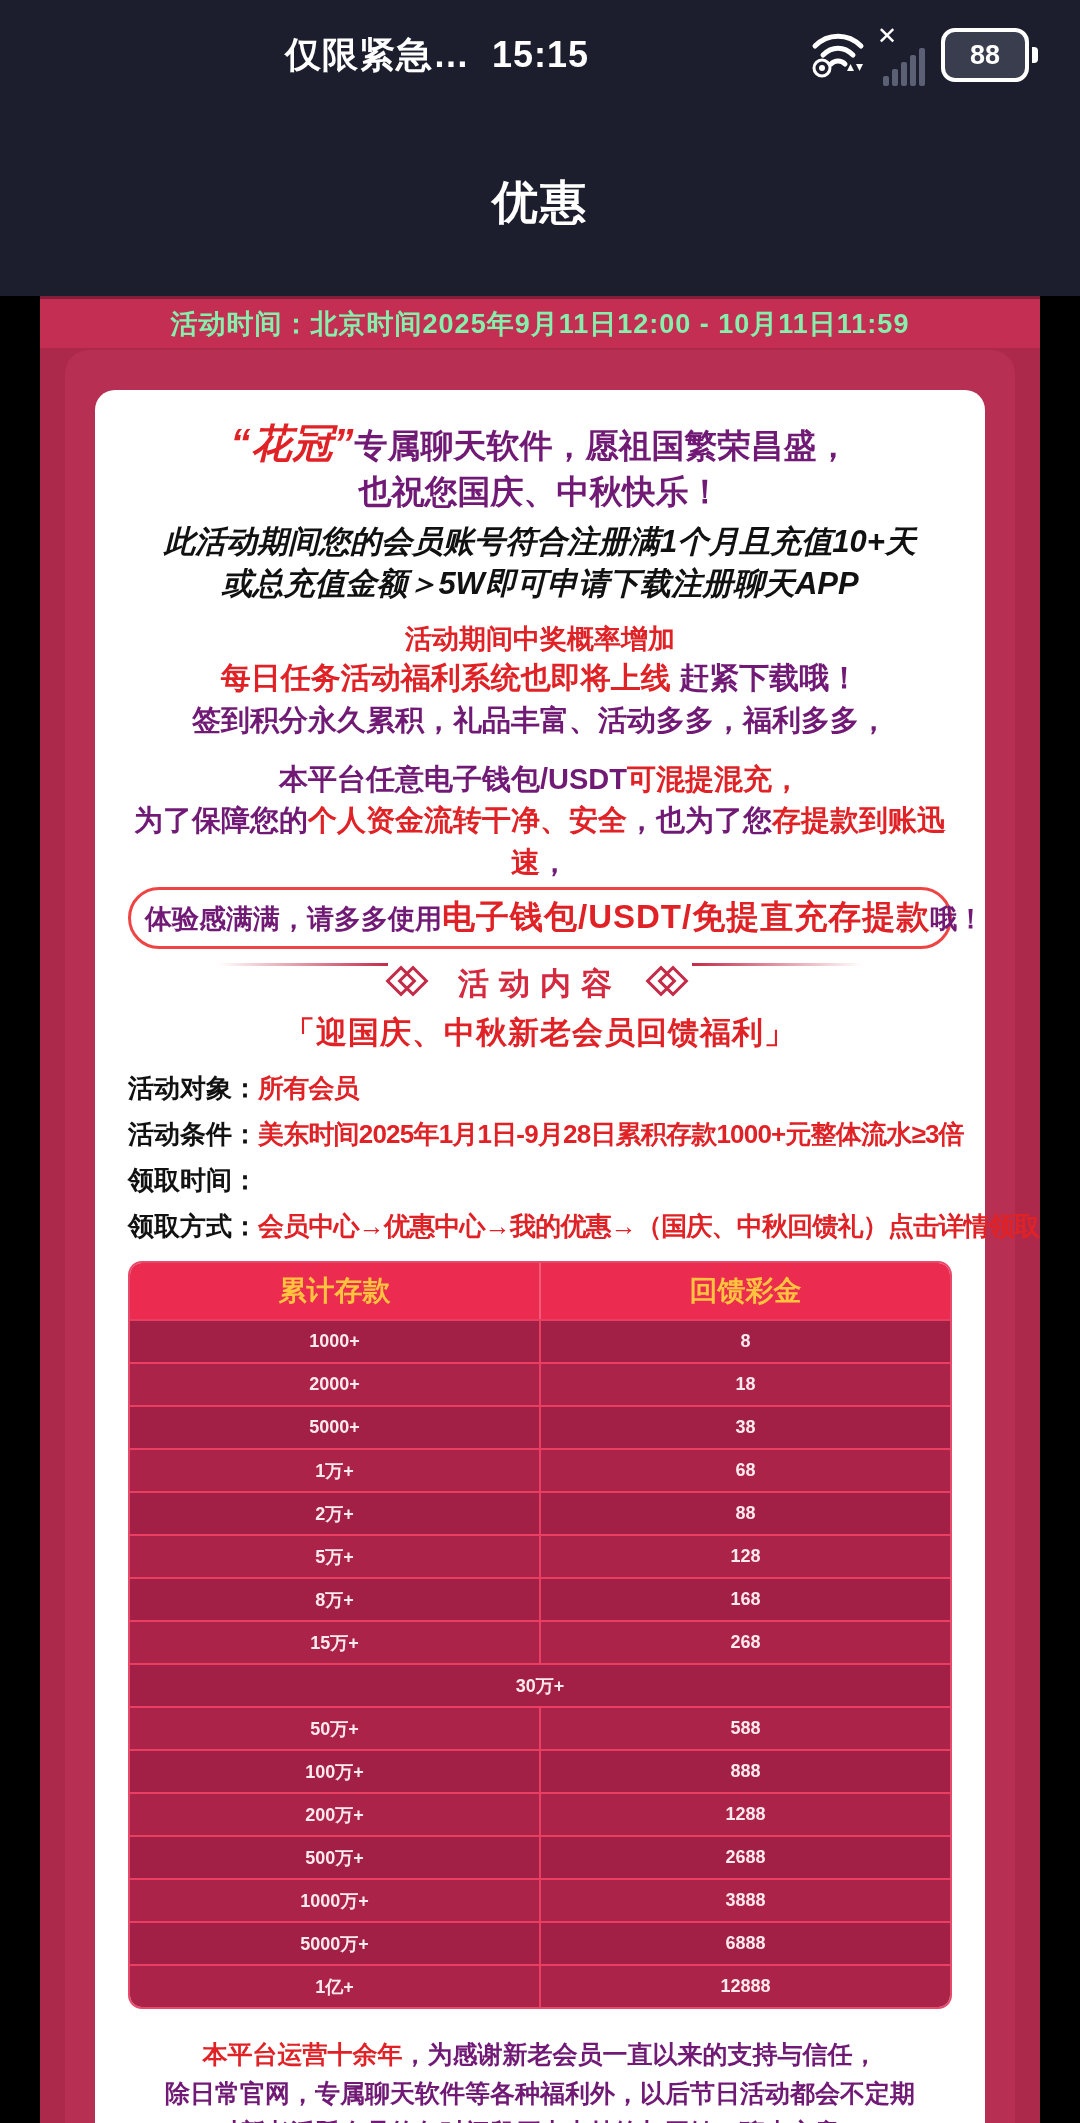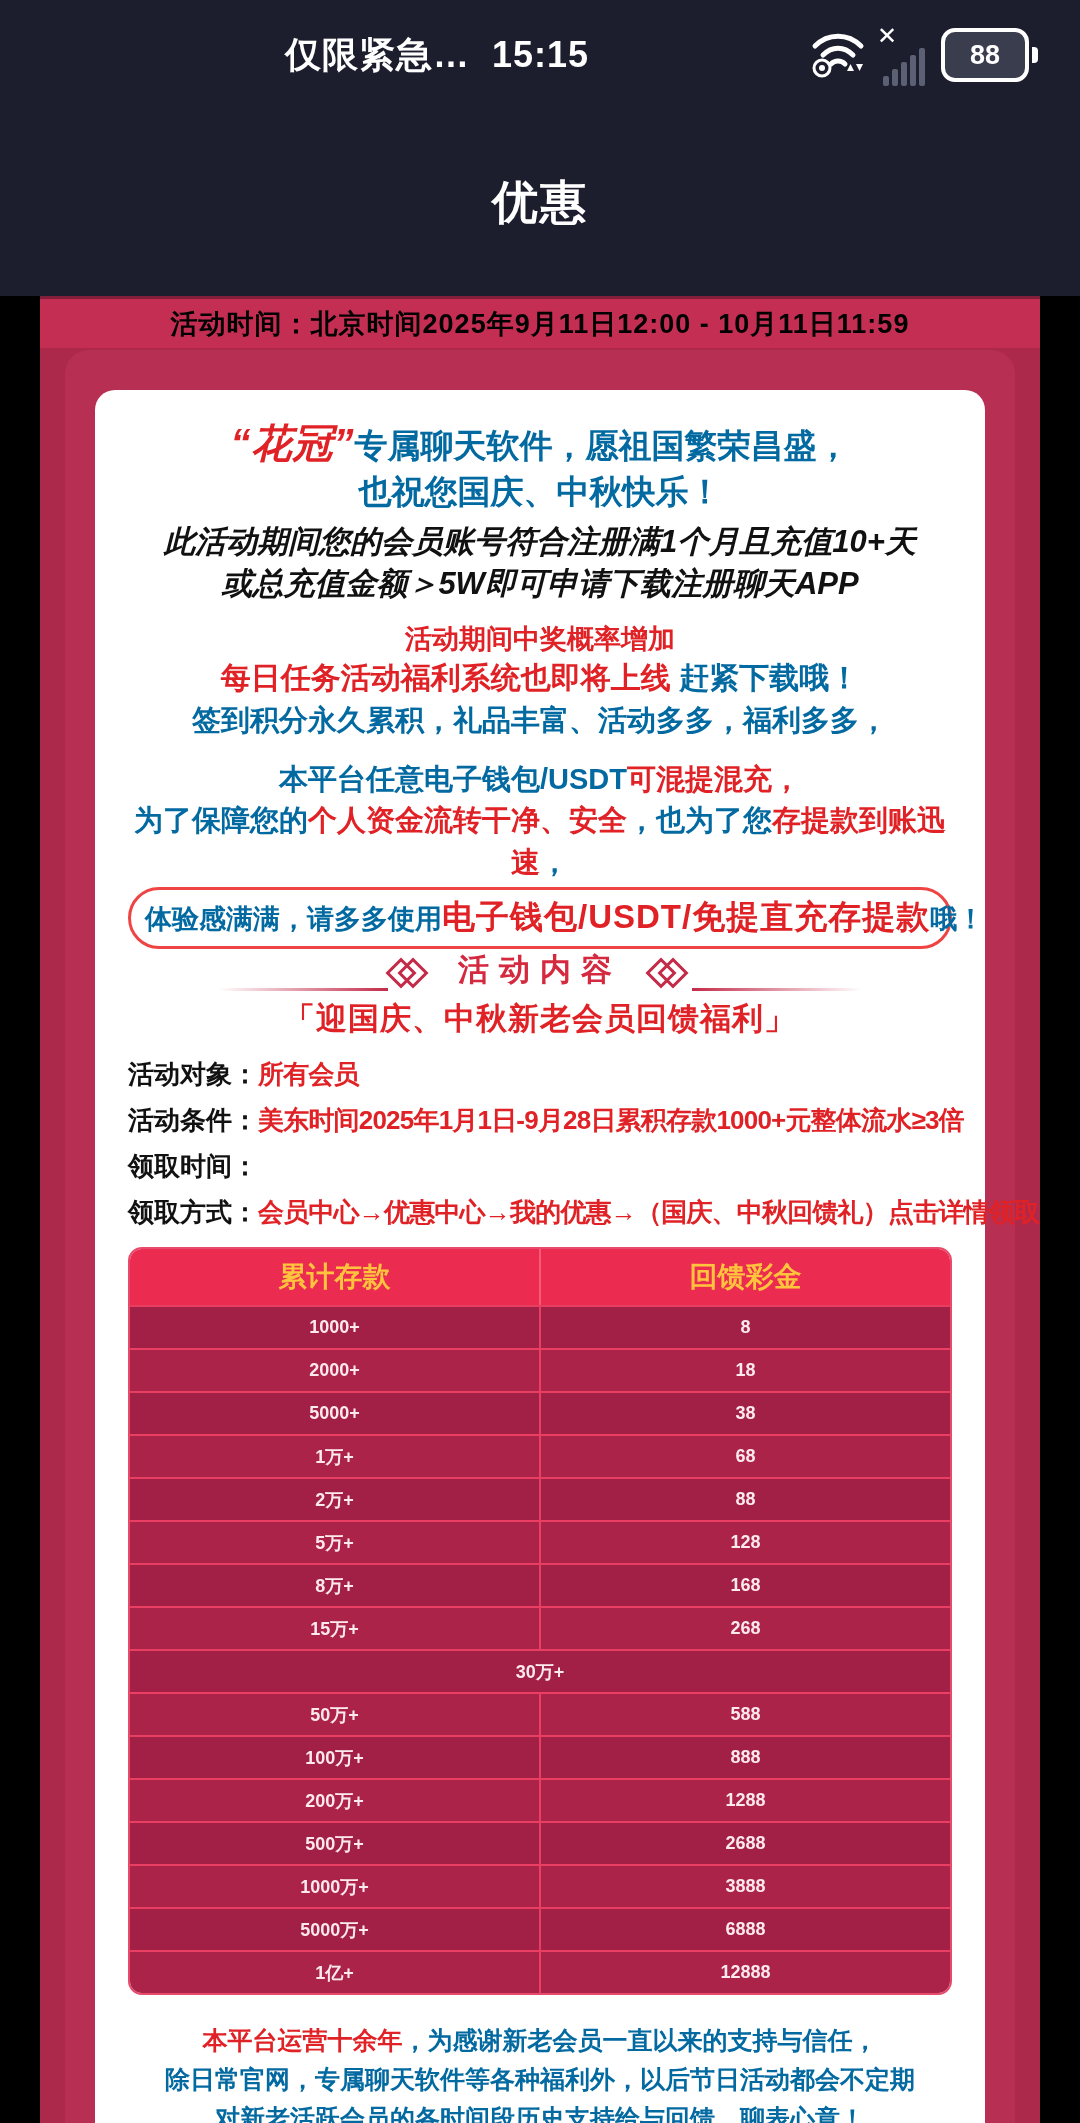--- a/index.html
+++ b/index.html
@@ -17,43 +17,43 @@
   .batt-body{width:80px;height:46px;border:4px solid #fff;border-radius:14px;background:#3a3d4e;display:flex;align-items:center;justify-content:center;}
   .batt-txt{color:#fff;font-size:27px;font-weight:bold;}
   .batt-nub{width:6px;height:16px;background:#fff;border-radius:0 4px 4px 0;margin-left:3px;}
 
   .appbar{height:186px;background:#1c1e2e;display:flex;align-items:center;justify-content:center;}
   .appbar-title{color:#fff;font-size:46px;font-weight:bold;letter-spacing:2px;}
 
   
   .content{position:relative;height:1827px;background:#000;}
   .red-panel{position:absolute;left:40px;right:40px;top:0;bottom:0;background:#ad294c;border-top:3px solid #821d3a;}
-  .time-bar{height:49px;background:#c42e53;display:flex;align-items:center;justify-content:center;color:#000000;font-size:27px;font-weight:bold;letter-spacing:1px;}
+  .time-bar{height:49px;background:#c42e53;display:flex;align-items:center;justify-content:center;color:#86efac;font-size:27px;font-weight:bold;letter-spacing:1px;}
   .inner-panel{position:absolute;left:25px;right:25px;top:51px;bottom:0;background:#b73053;border-radius:24px 24px 0 0;}
   .card{position:absolute;left:30px;right:30px;top:40px;bottom:0;background:#ffffff;border-radius:20px 20px 0 0;padding:30px 33px 0;box-sizing:border-box;text-align:center;}
 
   
   .line{font-weight:bold;color:#111;}
-  .seg-dark{color:#0369a1;}
+  .seg-dark{color:#701a75;}
   .seg-red{color:#e02226;}
   .seg-red-big{color:#e02226;font-size:40px;font-style:italic;letter-spacing:1px;}
   .seg-dark-italic{color:#111;font-style:italic;}
   .l-big{font-size:33px;line-height:46px;}
   .l-italic{font-size:31px;line-height:42px;font-style:italic;}
   .l-notice{font-size:27px;line-height:36px;margin-top:16px;}
   .l-std{font-size:29px;line-height:42px;}
   .l-red30{font-size:30px;line-height:42px;}
   .l-wallet{font-size:29px;line-height:40px;margin-top:18px;}
   .l-wallet2{font-size:29px;line-height:42px;}
 
   .pill{display:block;margin:4px auto 0;border:3px solid #ef4444;border-radius:46px;padding:4px 14px;font-weight:bold;font-size:27px;line-height:46px;white-space:nowrap;}
   .pill .seg-red-big{font-style:normal;font-size:33px;}
 
   
-  .sect{display:flex;align-items:flex-end;justify-content:center;margin-top:0;height:42px;}
+  .sect{display:flex;align-items:flex-start;justify-content:center;margin-top:14px;height:42px;}
   .orn-line{height:3px;width:170px;}
   .orn-line.left{background:linear-gradient(90deg,rgba(195,43,73,0),#c32b49);}
   .orn-line.right{background:linear-gradient(270deg,rgba(195,43,73,0),#c32b49);}
   .orn-diamond{position:relative;width:44px;height:36px;}
   .orn-diamond i{position:absolute;top:7px;width:22px;height:22px;border:3px solid #c32b49;transform:rotate(45deg);box-sizing:border-box;background:#fff;}
   .orn-diamond i:first-child{left:2px;}
   .orn-diamond i:last-child{left:14px;background:transparent;}
   .sect-title{color:#d4293e;font-size:31px;font-weight:bold;letter-spacing:10px;margin:0 26px;}
   .subtitle{margin-top:6px;color:#e02226;font-size:31px;line-height:44px;font-weight:bold;letter-spacing:1px;}
 

